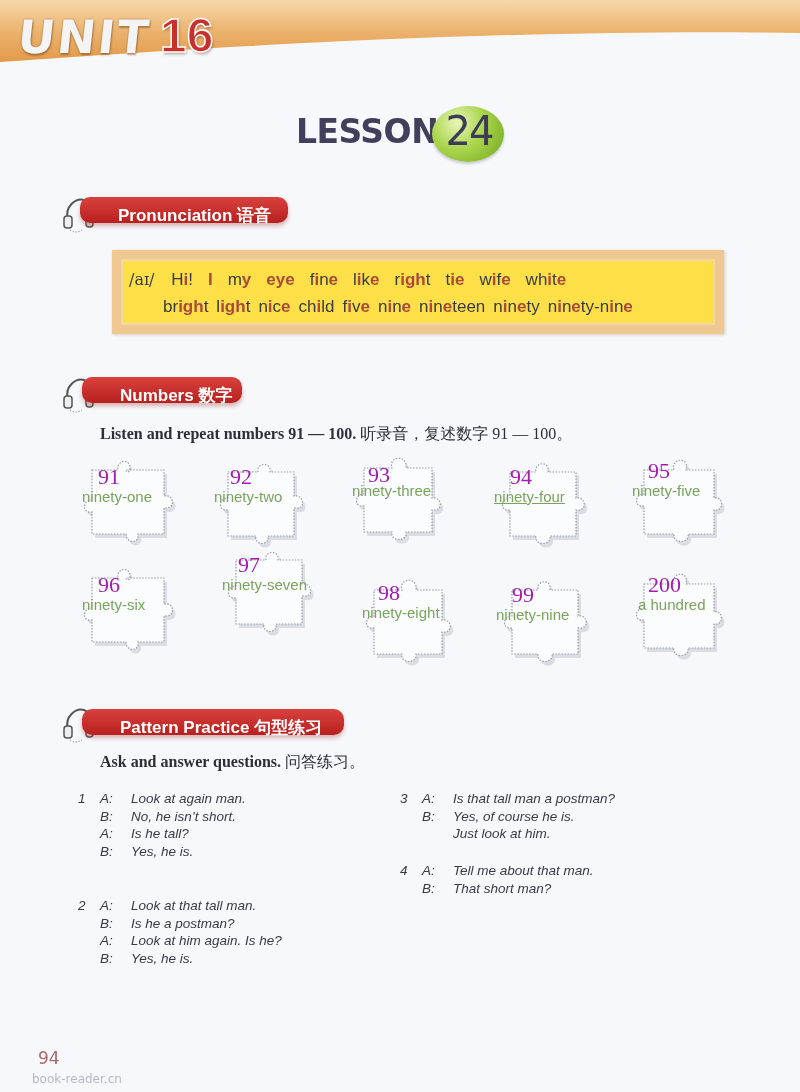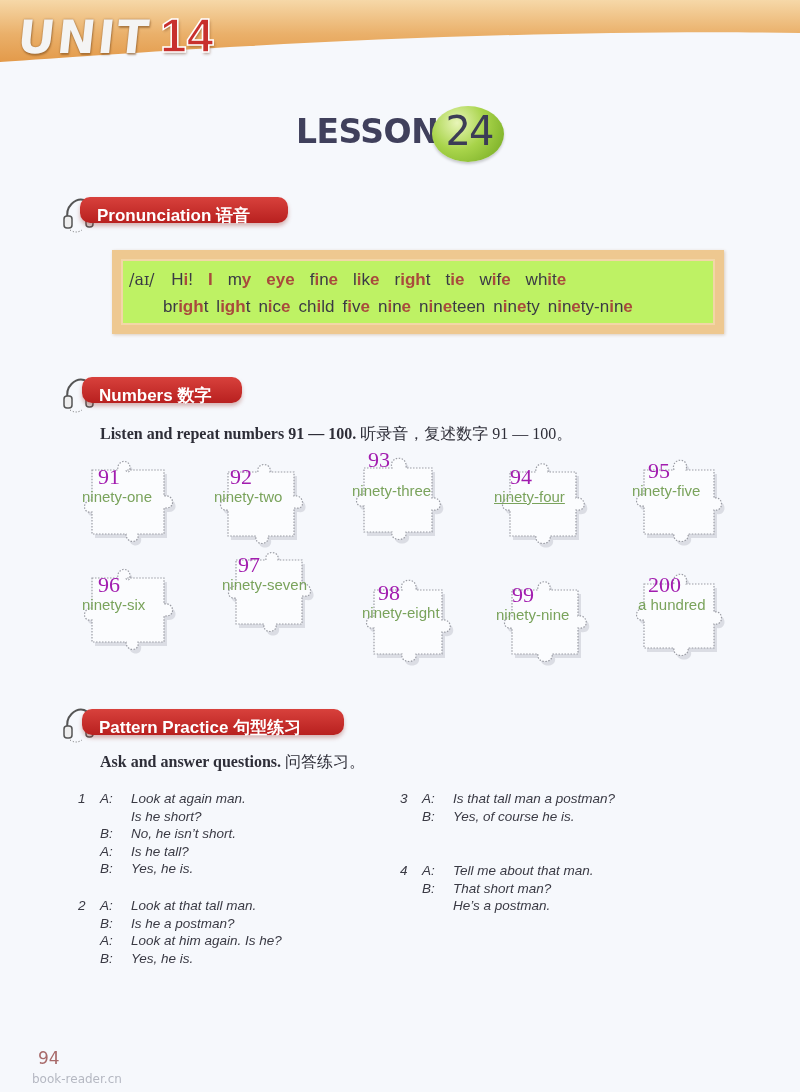--- a/index.html
+++ b/index.html
@@ -42,29 +42,29 @@
     position: absolute; left: 438px; top: 108px; width: 62px; text-align: center;
     font-family: "DejaVu Sans", sans-serif; font-weight: normal;
     font-size: 40px; color: #3c3c56; letter-spacing: -2px;
   }
   
   .section-pill {
     position: absolute; height: 26px; border-radius: 10px;
     background: linear-gradient(#d8413c, #b8201f);
     box-shadow: 0 3px 4px rgba(150,50,40,.35);
     color: #fff; font-weight: bold; font-size: 17px;
-    padding: 7px 14px 0 17px; white-space: nowrap;
+    padding: 7px 14px 0 38px; white-space: nowrap;
   }
   .headphone {
     position: absolute; width: 34px; height: 40px;
   }
   
   .pron-box {
     position: absolute; left: 112px; top: 250px; width: 612px; height: 84px;
-    background: #bef264;
+    background: #fde047;
     border: 9px solid #eec890;
     box-shadow: 0 0 0 2px #f3d6a8 inset, 1px 1px 3px rgba(160,110,50,.3);
   }
   .pron-row { position: absolute; font-size: 17px; color: #3a3a44; white-space: nowrap; }
   .pron-row .w { display: inline-block; margin-right: 15px; }
   .pron-row.r2 .w { margin-right: 8px; }
   .hl { color: #a94a3c; font-weight: bold; }
   .ipa { font-family: "DejaVu Serif", serif; font-size: 16px; margin-right: 12px !important; }
   
   .instruction {
@@ -99,21 +99,21 @@
   <defs>
     <linearGradient id="hb" x1="0" y1="0" x2="0" y2="1">
       <stop offset="0" stop-color="#f6d8a8"></stop>
       <stop offset="0.55" stop-color="#eab06a"></stop>
       <stop offset="1" stop-color="#e39a4a"></stop>
     </linearGradient>
   </defs>
   <path d="M0 0 H800 V33 C640 30 420 36 250 46 C140 52 60 58 0 62 Z" fill="url(#hb)"></path>
 </svg>
 <div class="unit-word">UNIT</div>
-<div class="unit-num">14</div>
+<div class="unit-num">16</div>
 
 <div class="lesson-title">LESSON</div>
 <div class="lesson-badge"></div>
 <div class="lesson-num">24</div>
 
 <svg class="headphone" style="left:62px;top:196px" width="34" height="40" viewBox="0 0 34 40">
   <path d="M6 24 C2 10 14 2 22 4 C30 7 32 16 29 24" fill="none" stroke="#555" stroke-width="2"></path>
   <rect x="2" y="20" width="8" height="12" rx="3" fill="#eee" stroke="#555" stroke-width="1.5"></rect>
   <rect x="24" y="20" width="7" height="11" rx="3" fill="#ddd" stroke="#555" stroke-width="1.5"></rect>
   <path d="M8 34 q6 4 12 0" fill="none" stroke="#666" stroke-dasharray="1 2"></path>
@@ -158,21 +158,21 @@
         <path d="M18 20 H48 C46 10 62 10 60 20 H84 V44 C94 42 96 58 86 56 H84 V84 H58 C60 94 44 94 46 84 H18 V58 C8 60 8 46 18 46 Z" fill="#fbfcfe" stroke="#9a9ca4" stroke-width="1.2" stroke-dasharray="1.5 1.5"></path>
       </svg>
       <div class="piece-num" style="left: 20px; top: 12px;">92</div>
       <div class="piece-word" style="left: 4px; top: 36px;">ninety-two</div>
     </div>
     <div class="piece" style="left: 348px; top: 446px;">
       <svg width="110" height="100" viewBox="0 0 110 100">
         <path d="M16 22 H44 C40 10 60 8 58 22 H84 V52 C94 50 96 66 84 64 V86 H58 C60 96 42 96 44 86 H16 V60 C6 62 6 48 16 48 Z" transform="translate(3,4)" fill="#c9ccd4" opacity=".6"></path>
         <path d="M16 22 H44 C40 10 60 8 58 22 H84 V52 C94 50 96 66 84 64 V86 H58 C60 96 42 96 44 86 H16 V60 C6 62 6 48 16 48 Z" fill="#fbfcfe" stroke="#9a9ca4" stroke-width="1.2" stroke-dasharray="1.5 1.5"></path>
       </svg>
-      <div class="piece-num" style="left: 20px; top: 1px;">93</div>
+      <div class="piece-num" style="left: 20px; top: 16px;">93</div>
       <div class="piece-word" style="left: 4px; top: 36px;">ninety-three</div>
     </div>
     <div class="piece" style="left: 490px; top: 452px;">
       <svg width="110" height="100" viewBox="0 0 110 100">
         <path d="M20 20 H46 C44 10 60 8 58 20 H86 V46 C96 44 98 60 86 58 V84 H60 C62 94 44 94 46 84 H20 V58 C10 60 10 46 20 46 Z" transform="translate(3,4)" fill="#c9ccd4" opacity=".6"></path>
         <path d="M20 20 H46 C44 10 60 8 58 20 H86 V46 C96 44 98 60 86 58 V84 H60 C62 94 44 94 46 84 H20 V58 C10 60 10 46 20 46 Z" fill="#fbfcfe" stroke="#9a9ca4" stroke-width="1.2" stroke-dasharray="1.5 1.5"></path>
       </svg>
       <div class="piece-num" style="left: 20px; top: 12px;">94</div>
       <div class="piece-word" style="left: 4px; top: 36px; text-decoration: underline;">ninety-four</div>
     </div>
@@ -240,23 +240,20 @@
 </div>
 
 <div id="dialogs">
     <div class="dialog" style="left: 78px; top: 791px; width: 300px;">
       <div class="dline">
         <span class="dnum">1</span>
         <span class="dspk">A:</span>
         <span class="dtxt">Look at again man.</span>
       </div>
       <div class="dline">
-        <span class="dtxt">Is he short?</span>
-      </div>
-      <div class="dline">
         <span class="dspk">B:</span>
         <span class="dtxt">No, he isn’t short.</span>
       </div>
       <div class="dline">
         <span class="dspk">A:</span>
         <span class="dtxt">Is he tall?</span>
       </div>
       <div class="dline">
         <span class="dspk">B:</span>
         <span class="dtxt">Yes, he is.</span>
@@ -284,31 +281,31 @@
     <div class="dialog" style="left: 400px; top: 791px; width: 300px;">
       <div class="dline">
         <span class="dnum">3</span>
         <span class="dspk">A:</span>
         <span class="dtxt">Is that tall man a postman?</span>
       </div>
       <div class="dline">
         <span class="dspk">B:</span>
         <span class="dtxt">Yes, of course he is.</span>
       </div>
+      <div class="dline">
+        <span class="dtxt">Just look at him.</span>
+      </div>
     </div>
     <div class="dialog" style="left: 400px; top: 863px; width: 300px;">
       <div class="dline">
         <span class="dnum">4</span>
         <span class="dspk">A:</span>
         <span class="dtxt">Tell me about that man.</span>
       </div>
       <div class="dline">
         <span class="dspk">B:</span>
         <span class="dtxt">That short man?</span>
-      </div>
-      <div class="dline">
-        <span class="dtxt">He’s a postman.</span>
       </div>
     </div>
   </div>
 
 <div class="page-number">94</div>
 <div class="watermark">book-reader.cn</div>
 
 </body></html>

